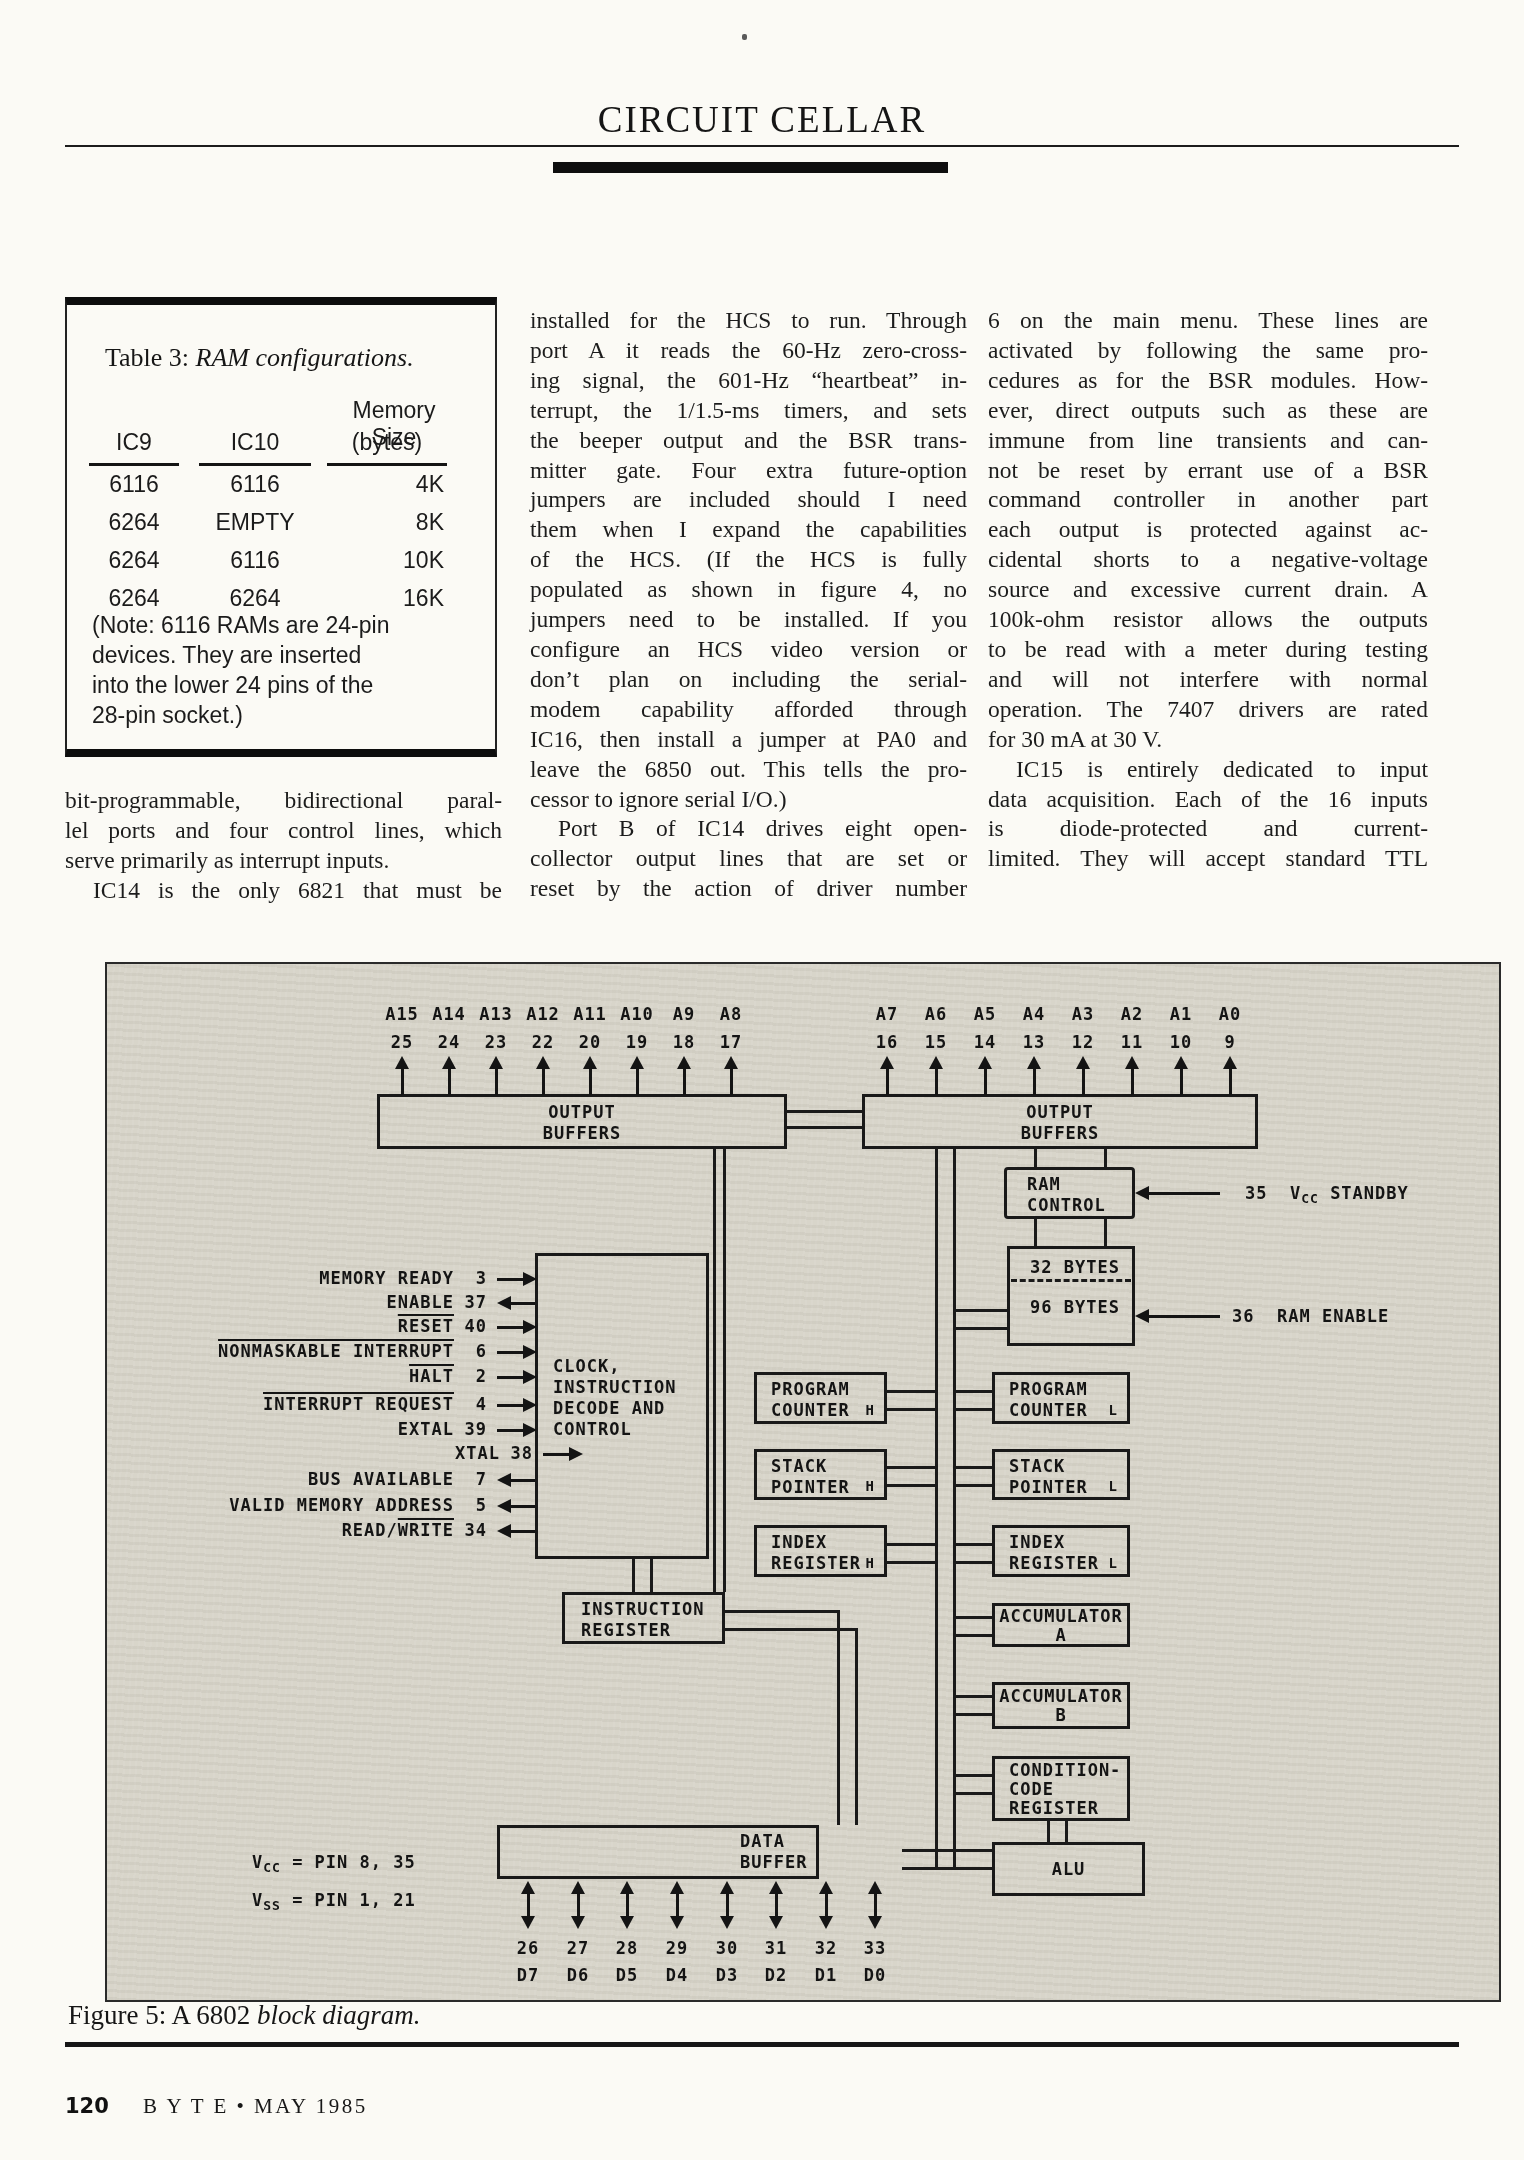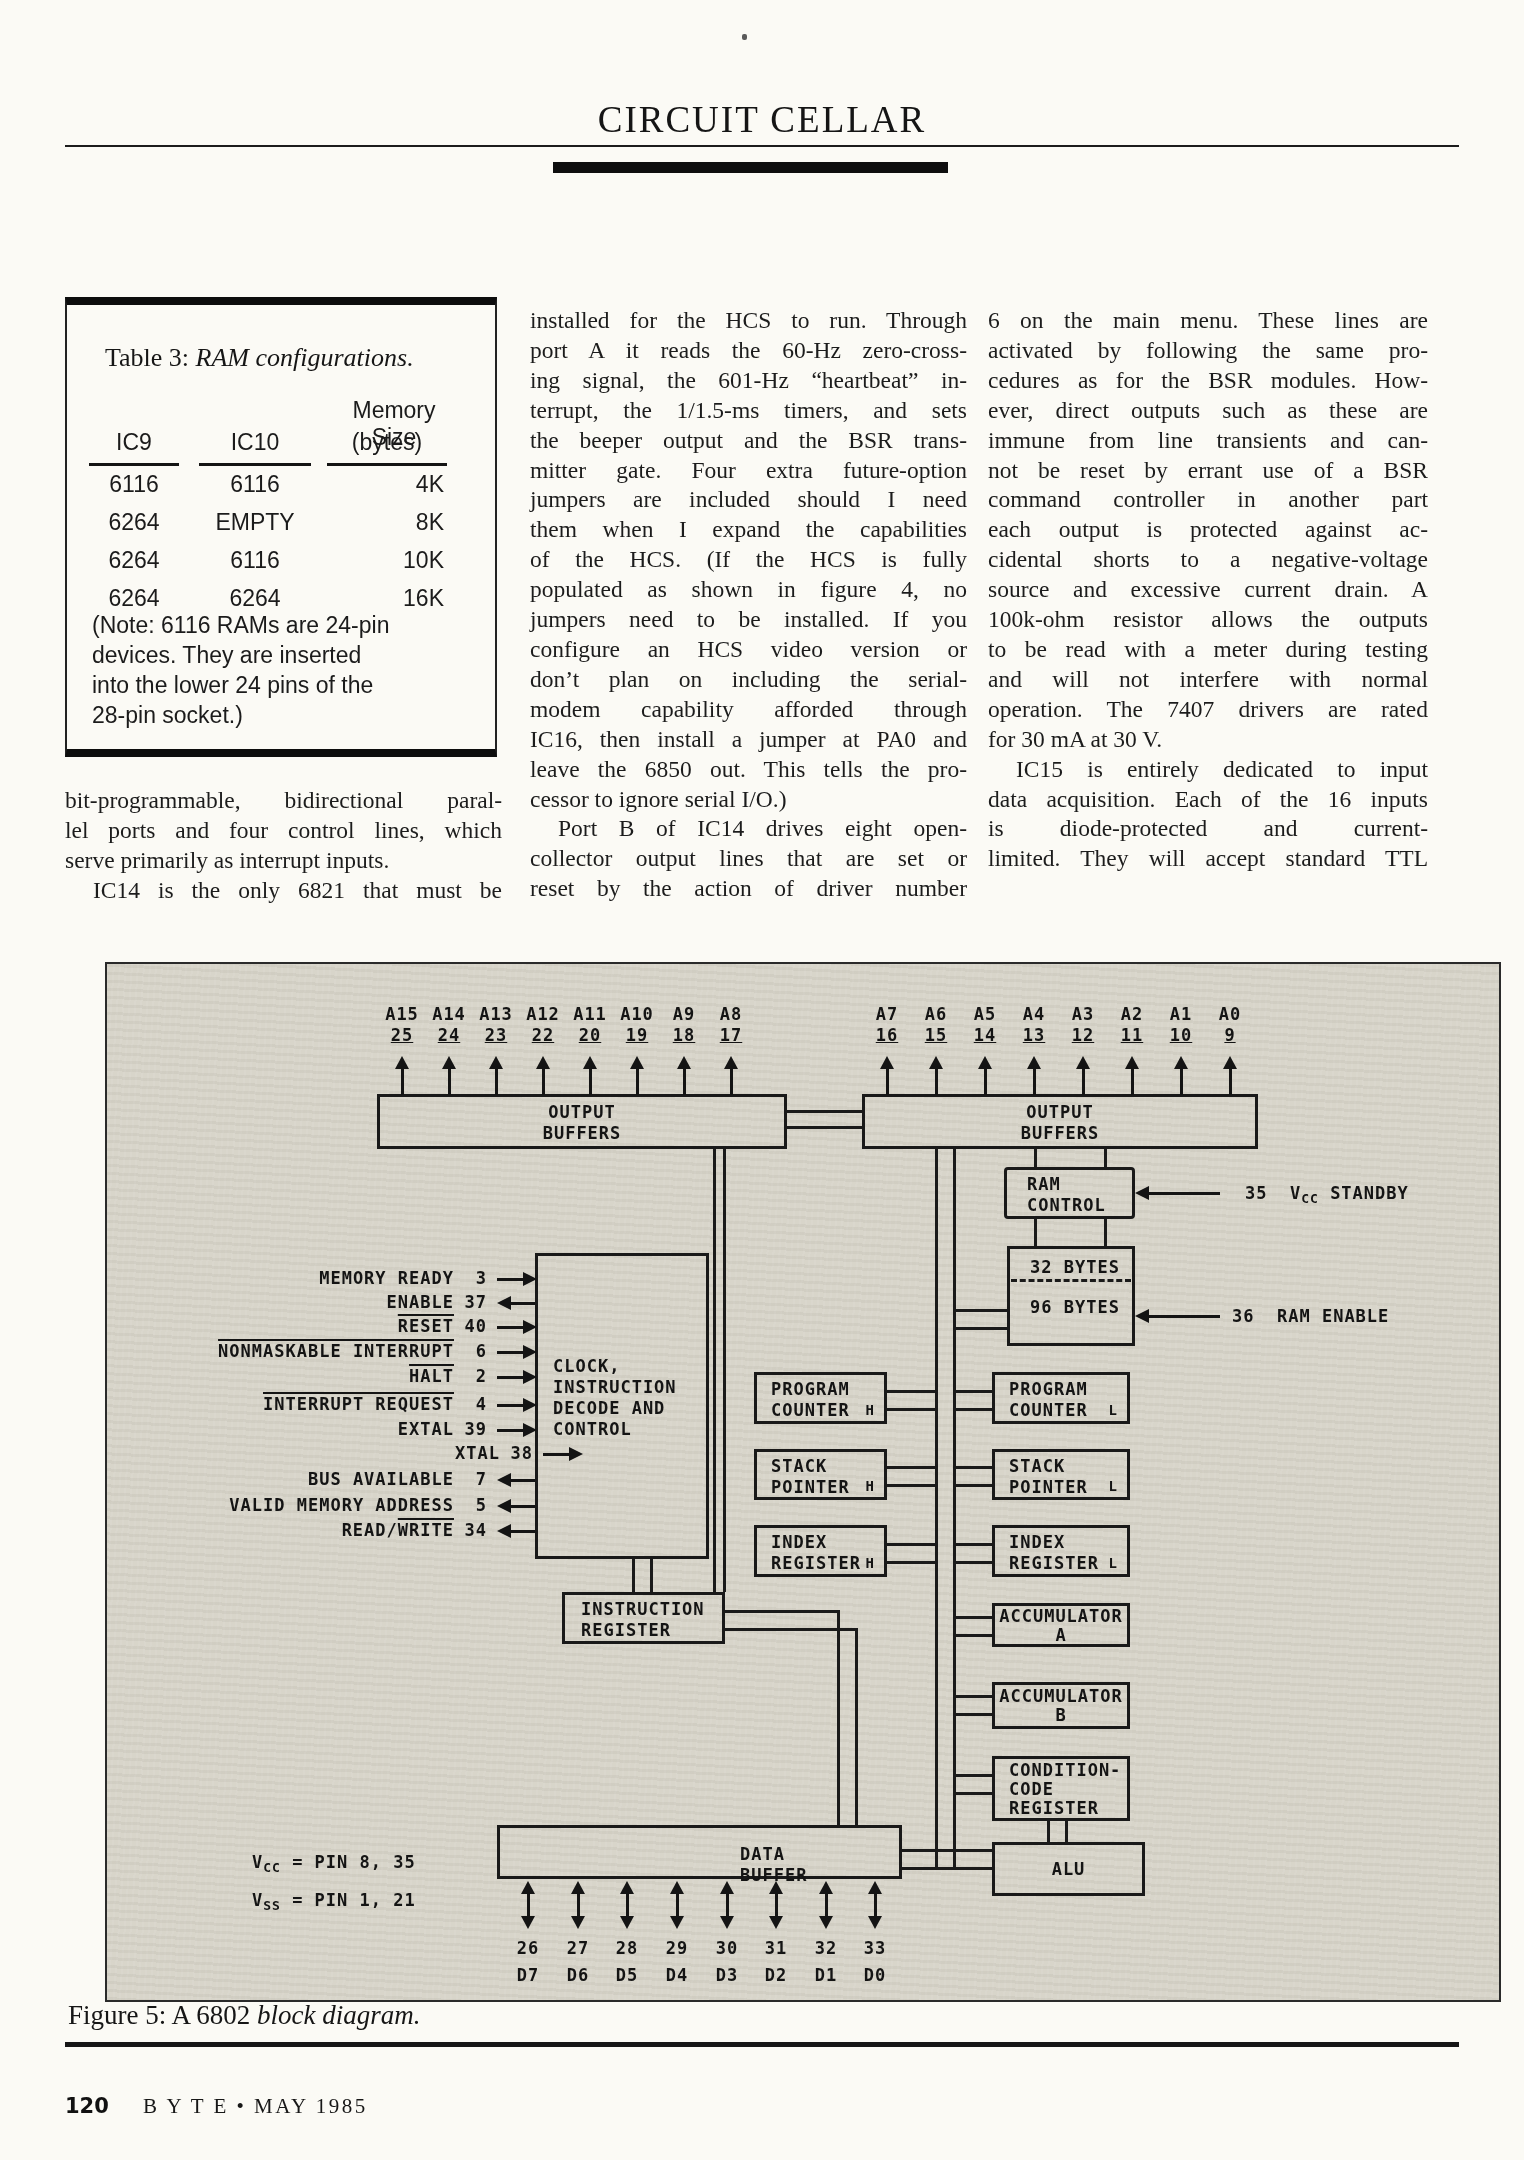--- a/index.html
+++ b/index.html
@@ -49,21 +49,21 @@
   .ln{position:absolute;background:#1a1a1a;}
   .dash-div{position:absolute;left:904px;top:315px;width:120px;border-top:3px dashed #1a1a1a;}
   
   .ah-up{width:0;height:0;border-left:7px solid transparent;border-right:7px solid transparent;border-bottom:13px solid #141414;}
   .ah-down{width:0;height:0;border-left:7px solid transparent;border-right:7px solid transparent;border-top:13px solid #141414;}
   .ah-left{width:0;height:0;border-top:7px solid transparent;border-bottom:7px solid transparent;border-right:14px solid #141414;}
   .ah-right{width:0;height:0;border-top:7px solid transparent;border-bottom:7px solid transparent;border-left:14px solid #141414;}
   .vbar{width:3px;background:#141414;margin:0 auto;}
   
   .tpin{position:absolute;top:40px;width:48px;text-align:center;}
-  .tpin .num{margin-top:1px;text-decoration:underline;}
+  .tpin .num{margin-top:8px;}
   .tpin .arr{position:absolute;top:52px;left:50%;transform:translateX(-50%);}
   
   .bpin{position:absolute;top:917px;width:48px;text-align:center;}
   .bpin .arr{display:inline-block;}
   .bpin .num{margin-top:5px;}
   .bpin .dlab{margin-top:7px;}
   
   .sig{position:absolute;left:0;width:428px;height:24px;}
   .sig-label{position:absolute;right:81px;top:0;white-space:nowrap;}
   .sig-pin{position:absolute;right:48px;top:0;width:32px;text-align:right;}
@@ -257,21 +257,21 @@
       <span class="bl" style="line-height:19px;">REGISTER</span>
     </div>
     <div class="dbox" style="left:885px;top:878px;width:153px;height:54px;text-align:center;padding-top:14px;">
       <span>ALU</span>
     </div>
 
     <div class="dbox" style="left:455px;top:628px;width:163px;height:52px;padding:4px 0 0 16px;">
       <span class="bl">INSTRUCTION</span>
       <span class="bl">REGISTER</span>
     </div>
-    <div class="dbox" style="left:390px;top:861px;width:405px;height:54px;padding:16px 0 0 240px;">
+    <div class="dbox" style="left:390px;top:861px;width:322px;height:54px;padding:3px 0 0 240px;">
       <span class="bl">DATA</span>
       <span class="bl">BUFFER</span>
     </div>
 
     <div class="ann-arrow" style="left:1028px;top:222px;width:85px;">
       <span class="hd ah-left"></span>
         <span class="hl"></span>
     </div>
     <div class="ann" style="left:1125px;top:219px;margin-left:13px;">
       <span>35</span>&nbsp;

